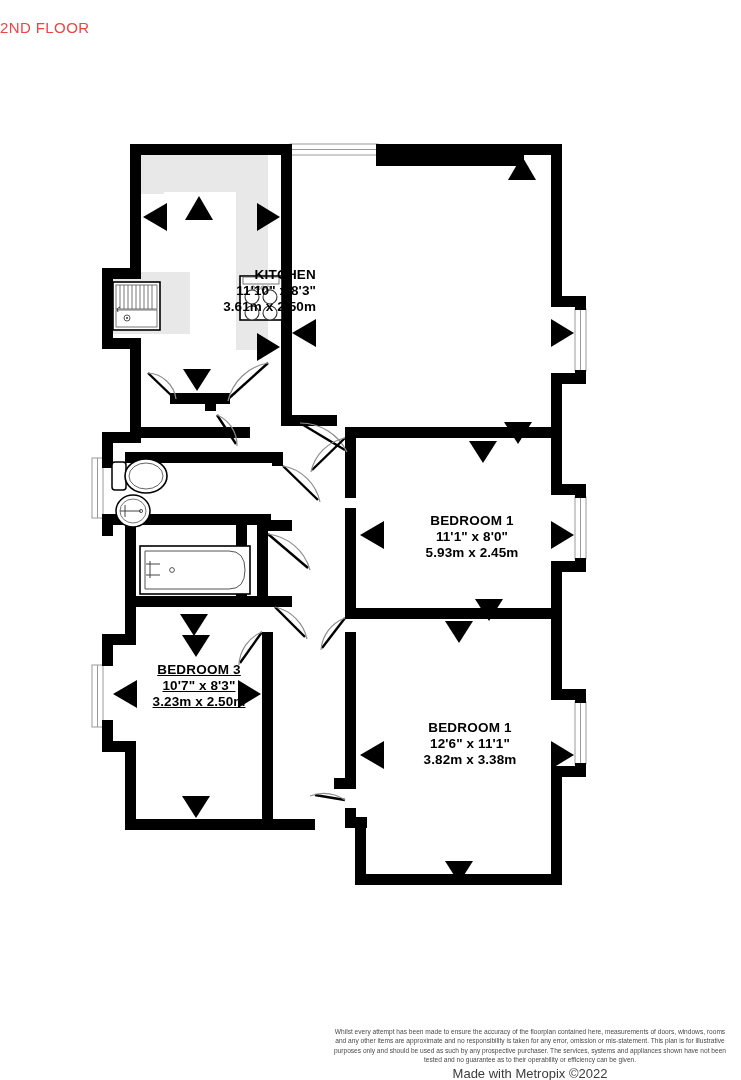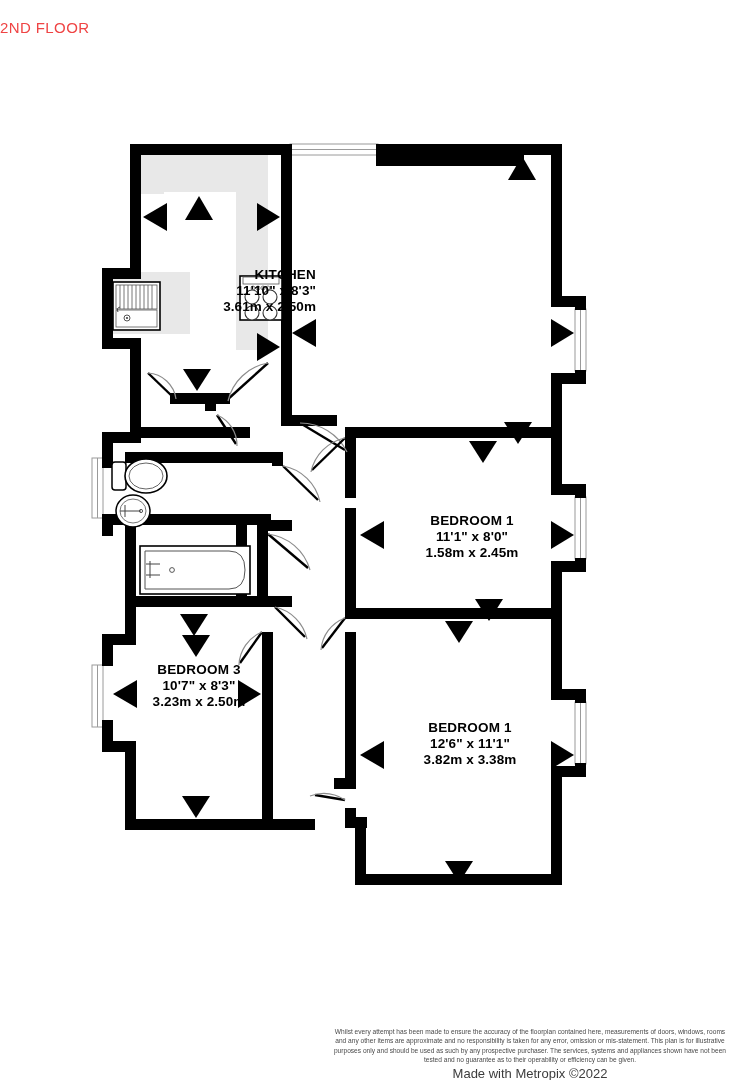--- a/index.html
+++ b/index.html
@@ -345,24 +345,24 @@
   <div class="room-label" style="left:116px; top:267px; width:200px;text-align:right;">
     <span class="rl-name">KITCHEN</span>
     <span class="rl-imp">11'10"  x 8'3"</span>
     <span class="rl-met">3.61m  x 2.50m</span>
   </div>
 
 
   <div class="room-label" style="left:372px; top:513px; width:200px;">
     <span class="rl-name">BEDROOM 1</span>
     <span class="rl-imp">11'1"  x 8'0"</span>
-    <span class="rl-met">1.58m  x 2.45m</span>
+    <span class="rl-met">5.93m  x 2.45m</span>
   </div>
 
-  <div class="room-label" style="left:99px; top:662px; width:200px;">
+  <div class="room-label" style="left:99px; top:662px; width:200px;text-decoration:underline;">
     <span class="rl-name">BEDROOM 3</span>
     <span class="rl-imp">10'7"  x 8'3"</span>
     <span class="rl-met">3.23m  x 2.50m</span>
   </div>
 
   <div class="room-label" style="left:370px; top:720px; width:200px;">
     <span class="rl-name">BEDROOM 1</span>
     <span class="rl-imp">12'6"  x 11'1"</span>
     <span class="rl-met">3.82m  x 3.38m</span>
   </div>

